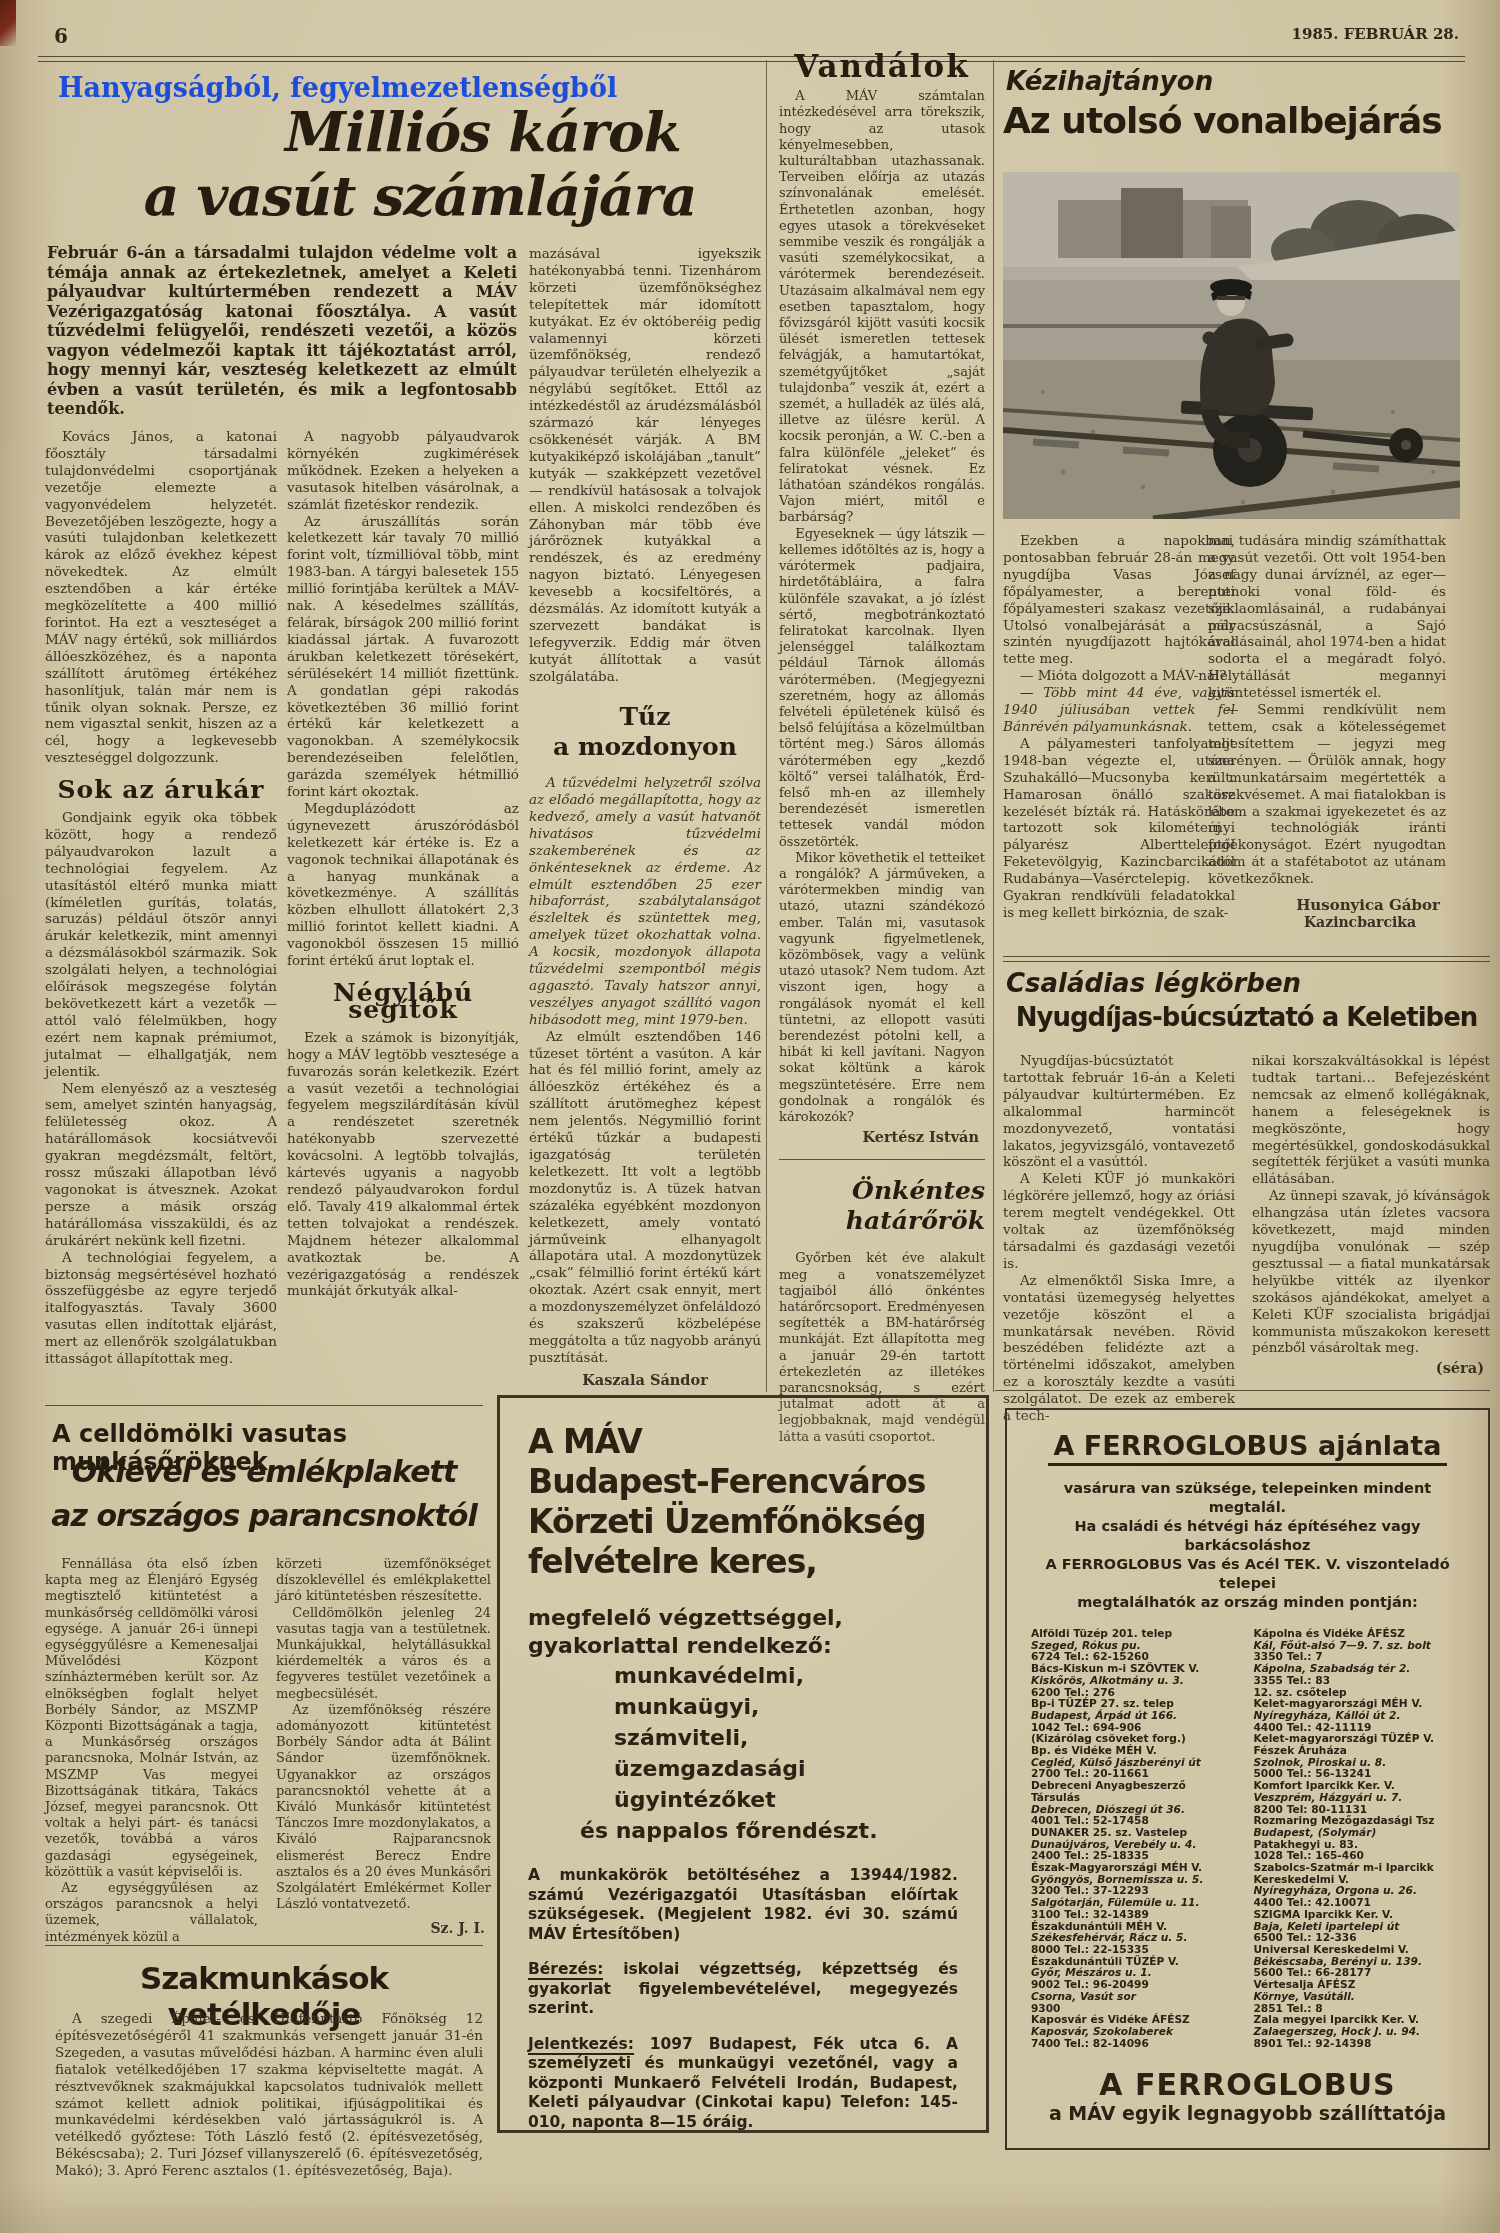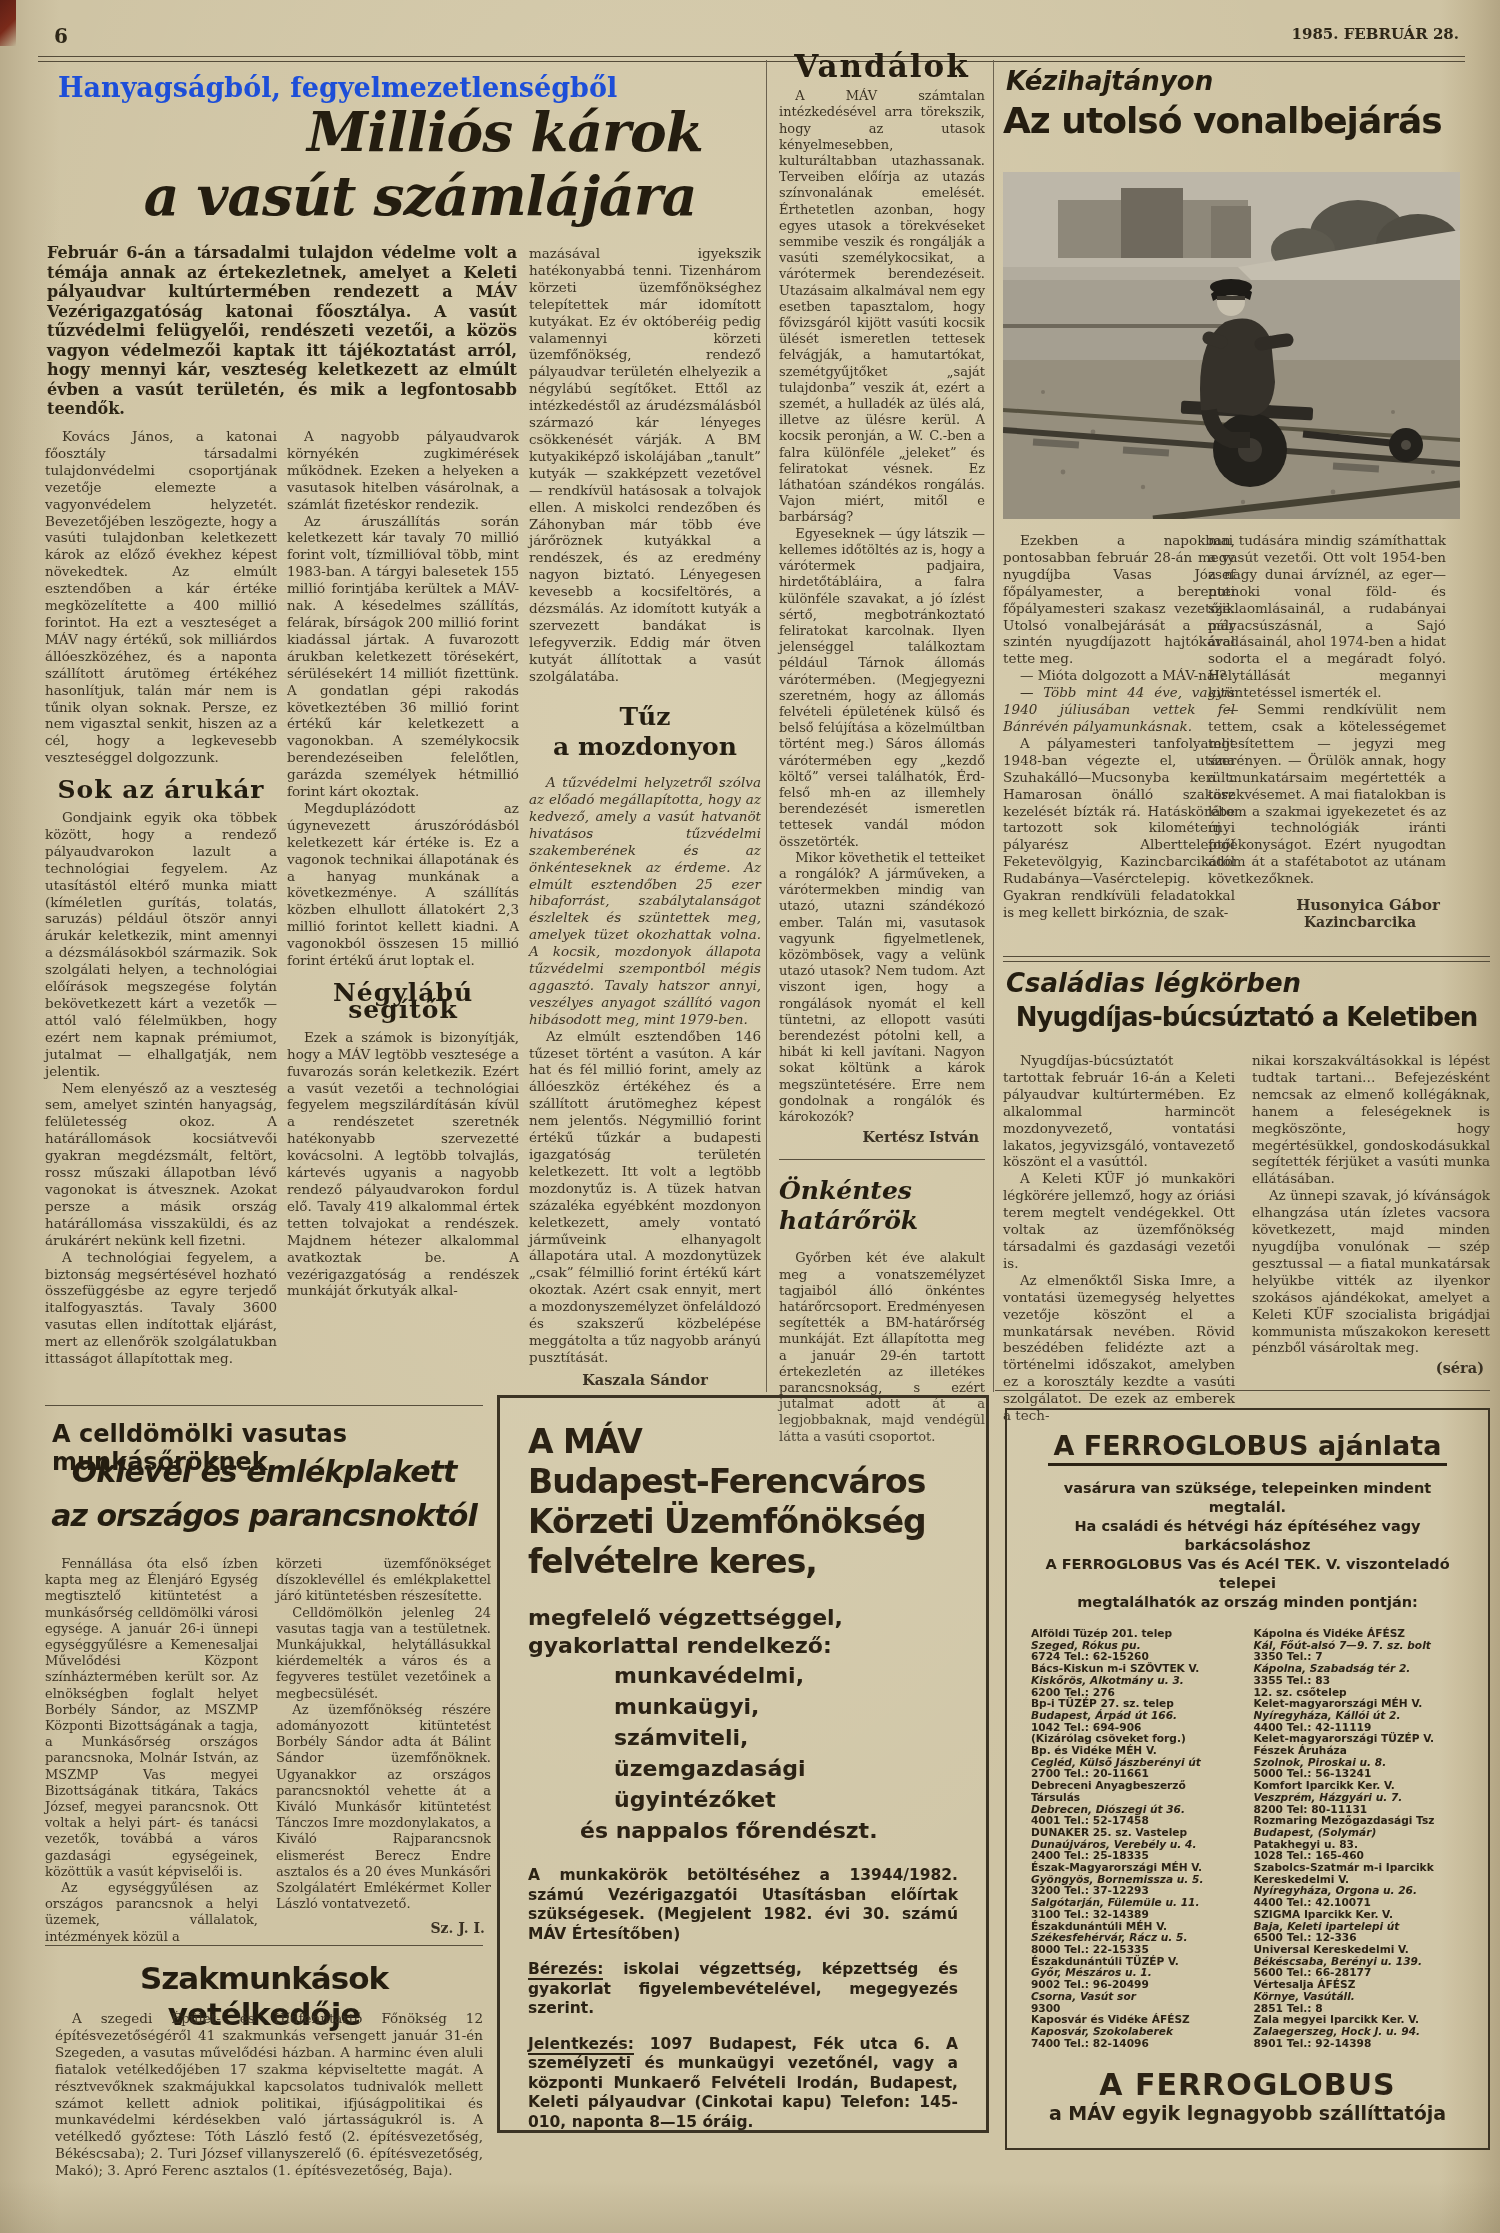--- a/index.html
+++ b/index.html
@@ -35,21 +35,21 @@
   .jp p{margin:0;text-indent:1.25em;text-align:justify;hyphens:auto;}
   .bodytxt{font-size:13.5px;line-height:16.9px;color:#3b3223;}
   .bodytxt-sm{font-size:13px;line-height:16.2px;color:#3b3223;}
   .lead{font-weight:bold;font-size:16px;line-height:19.5px;color:#2c2414;text-align:justify;hyphens:auto;}
   .s-i{font-style:italic;}
   .s-n{text-indent:0 !important;}
   .sig-r{font-weight:bold;text-align:right;padding-right:6px;margin-top:4px;}
   .sig-c{font-weight:bold;text-align:center;margin-top:6px;}
   .vand-title{font-weight:900;font-size:31px;text-align:center;letter-spacing:2px;color:#241d10;margin:0 0 14px 0;}
   .tuz-head{font-weight:800;font-size:25px;text-align:center;color:#241d10;line-height:1.15;}
-  .onk-head{font-weight:800;font-style:italic;font-size:25px;text-align:left;color:#241d10;line-height:1.2;}
+  .onk-head{font-weight:800;font-style:italic;font-size:25px;text-align:right;color:#241d10;line-height:1.2;}
   
   .adbox{border:3px solid #3c3424;background:rgba(255,252,238,0.06);}
   .mav{font-family:"DejaVu Sans",sans-serif;font-weight:bold;color:#2b2214;}
   .mav-title{font-size:33px;line-height:40px;letter-spacing:-1px;}
   .mav-intro{font-size:22px;line-height:28px;}
   .mav-items p{margin:0;font-size:22px;line-height:31px;text-indent:86px;}
   .mav-note{font-size:15.5px;line-height:19.5px;text-align:justify;}
   .ul2{border-bottom:2.5px solid #2b2214;}
   .fer{font-family:"DejaVu Sans",sans-serif;font-weight:bold;color:#2b2214;}
   .fer-title{font-size:27px;text-align:center;}
@@ -67,21 +67,21 @@
 <div class="abs corner-tl"></div>
 <div class="abs edge-bottom"></div>
 
 <div class="abs" style="left:40px;top:20px;width:1425px;height:34px;">
   <span class="abs pagenum" style="left:14px;top:4px;">6</span>
   <span class="abs dateline" style="right:6px;top:5px;">1985. FEBRUÁR 28.</span>
 </div>
 <div class="abs hrule-dbl" style="left:38px;top:56px;width:1427px;"></div>
 
 <div class="abs kicker-serif" style="left:58px;top:72px;width:640px;">Hanyagságból, fegyelmezetlenségből</div>
-<div class="abs hl-ital" style="left:100px;top:104px;width:660px;text-align:center;padding-left:150px;box-sizing:border-box;">Milliós károk</div>
+<div class="abs hl-ital" style="left:78px;top:104px;width:660px;text-align:center;padding-left:150px;box-sizing:border-box;">Milliós károk</div>
 <div class="abs hl-ital" style="left:90px;top:168px;width:660px;text-align:center;">a vasút számlájára</div>
 
 <div class="abs lead" style="left:47px;top:243px;width:470px;">Február 6-án a társadalmi tulajdon védelme volt a témája annak az értekezletnek, amelyet a Keleti pályaudvar kultúrtermében rendezett a MÁV Vezérigazgatóság katonai főosztálya. A vasút tűzvédelmi felügyelői, rendészeti vezetői, a közös vagyon védelmezői kaptak itt tájékoztatást arról, hogy mennyi kár, veszteség keletkezett az elmúlt évben a vasút területén, és mik a legfontosabb teendők.</div>
 
 <div class="abs bodytxt jp" style="left:45px;top:428px;width:232px;">
   <div>
       <p>Kovács János, a katonai főosztály társadalmi tulajdonvédelmi csoportjának vezetője elemezte a vagyonvédelem helyzetét. Bevezetőjében leszögezte, hogy a vasúti tulajdonban keletkezett károk az előző évekhez képest növekedtek. Az elmúlt esztendőben a kár értéke megközelítette a 400 millió forintot. Ha ezt a veszteséget a MÁV nagy értékű, sok milliárdos állóeszközéhez, és a naponta szállított árutömeg értékéhez hasonlítjuk, talán már nem is tűnik olyan soknak. Persze, ez nem vigasztal senkit, hiszen az a cél, hogy a legkevesebb veszteséggel dolgozzunk.</p>
     </div>
   <div class="subhead">Sok az árukár</div>
   <div>

